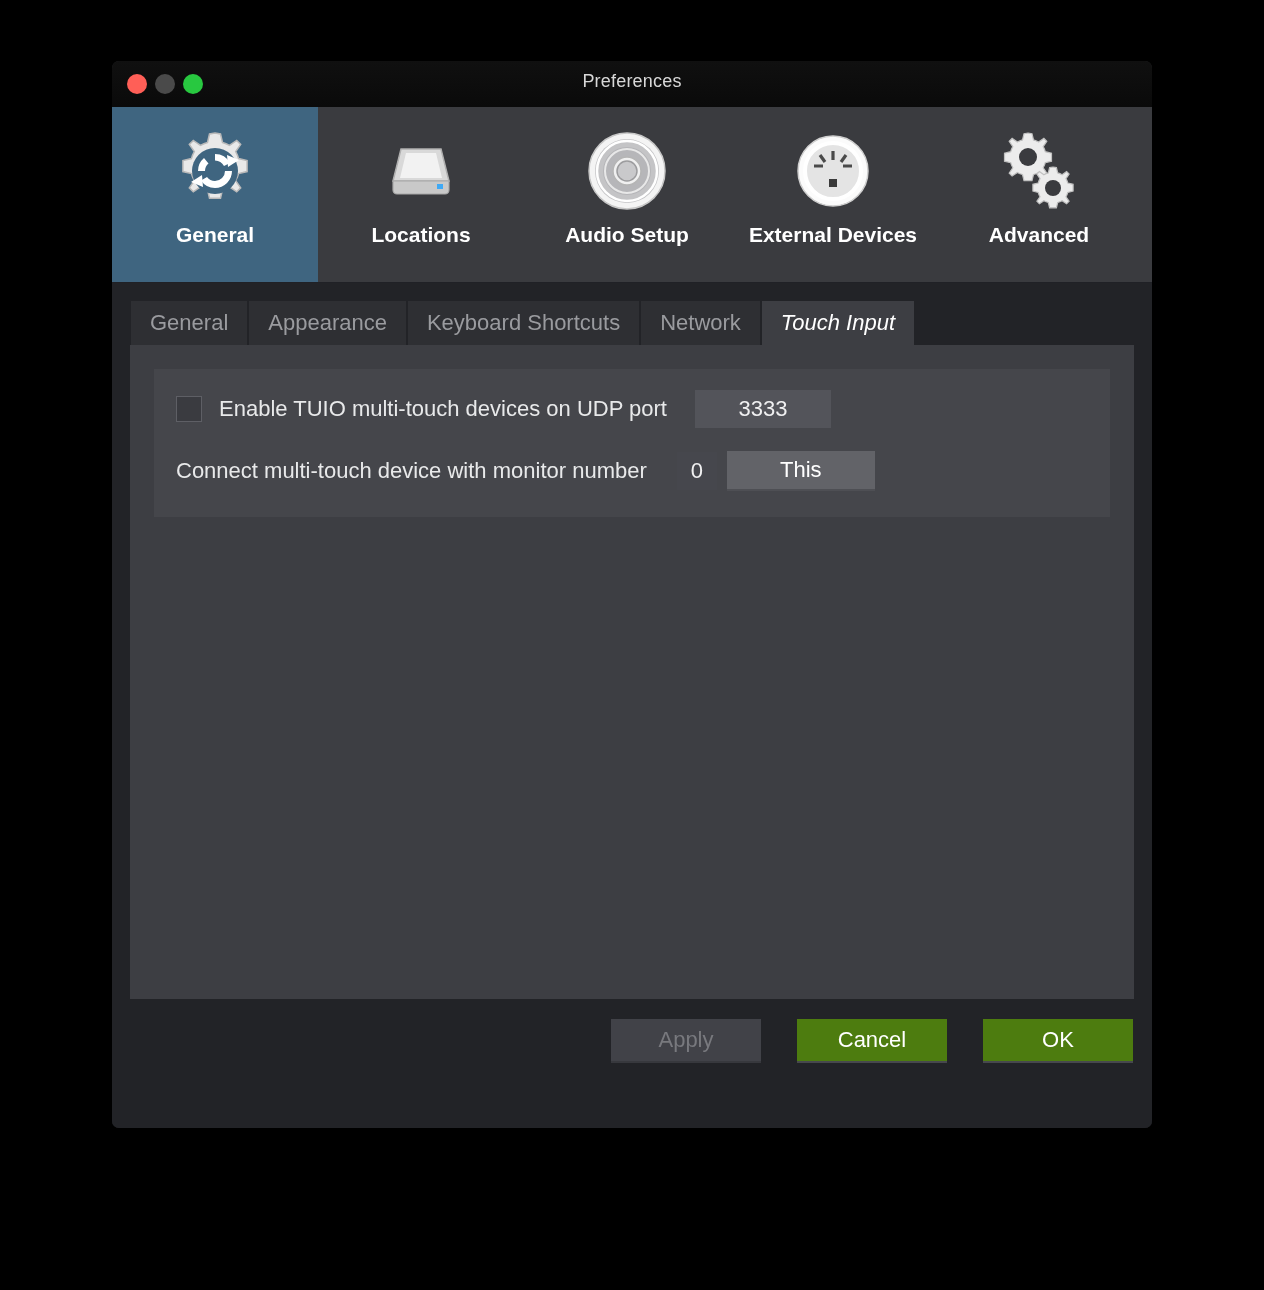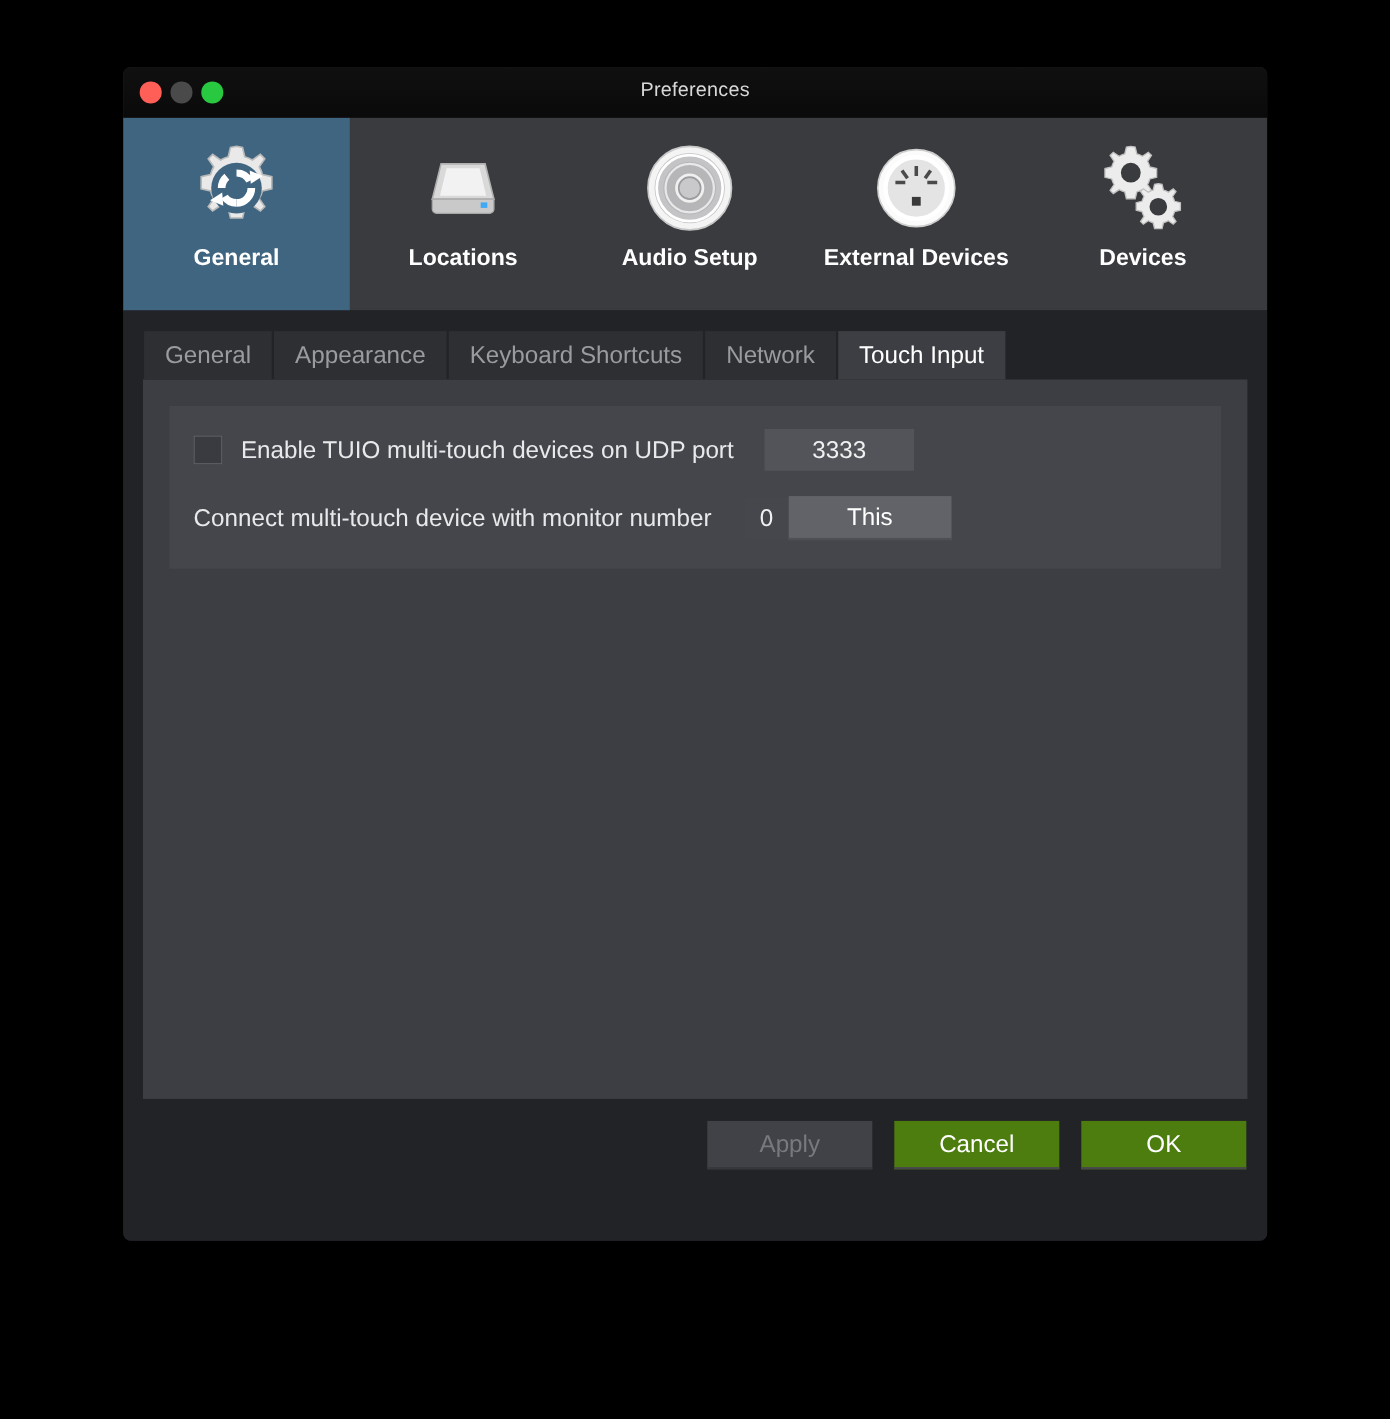--- a/index.html
+++ b/index.html
@@ -110,20 +110,21 @@
     padding: 0 19px;
     font-size: 22px;
     color: #9a9b9f;
     background: #2e2f33;
     margin-right: 2px;
     white-space: nowrap;
   }
   .tab.active {
     background: #3d3e43;
     color: #ffffff;
+    font-style: italic;
   }
 
   
   #panel {
     background: #3d3e43;
     height: 654px;
     padding: 24px;
     box-sizing: border-box;
   }
 
@@ -189,29 +190,29 @@
     font-size: 22px;
     text-align: center;
     border-bottom: 2px solid #4e4f54;
     box-sizing: border-box;
     flex: none;
   }
   #this-button {
     width: 148px;
     height: 40px;
     line-height: 38px;
-    margin-left: 0;
+    margin-left: 10px;
   }
 
   
   #buttonbar {
     display: flex;
     justify-content: flex-end;
     align-items: center;
-    gap: 20px;
+    gap: 36px;
     height: 83px;
     padding-right: 1px;
     box-sizing: border-box;
   }
   .dlgbutton {
     width: 150px;
     height: 44px;
     line-height: 42px;
     text-align: center;
     font-size: 22px;
@@ -311,21 +312,21 @@
           <g fill="#ececec" stroke="#c0c0c0" stroke-width="1.2">
             <path d="M33 6 l4 .7 1.5 6.2 a22 22 0 0 1 5.1 2.1 l5.3-3.6 2.9 2.9 -3.6 5.3 a22 22 0 0 1 2.1 5.1 l6.2 1.5 0 4 0 4 -6.2 1.5 a22 22 0 0 1-2.1 5.1 l3.6 5.3 -2.9 2.9 -5.3-3.6 a22 22 0 0 1-5.1 2.1 l-1.5 6.2 -4 0 -4 0 -1.5-6.2 a22 22 0 0 1-5.1-2.1 l-5.3 3.6 -2.9-2.9 3.6-5.3 a22 22 0 0 1-2.1-5.1 l-6.2-1.5 0-4 0-4 6.2-1.5 a22 22 0 0 1 2.1-5.1 l-3.6-5.3 2.9-2.9 5.3 3.6 a22 22 0 0 1 5.1-2.1 l1.5-6.2z"></path>
           </g>
           <circle cx="33" cy="30" r="9" fill="#3a3b3f"></circle>
           <g fill="#ececec" stroke="#c0c0c0" stroke-width="1.2">
             <path d="M58 40 l3.4.6 1.3 5.3 a19 19 0 0 1 4.4 1.8 l4.5-3.1 2.5 2.5 -3.1 4.5 a19 19 0 0 1 1.8 4.4 l5.3 1.3 0 3.4 0 3.4 -5.3 1.3 a19 19 0 0 1-1.8 4.4 l3.1 4.5 -2.5 2.5 -4.5-3.1 a19 19 0 0 1-4.4 1.8 l-1.3 5.3 -3.4 0 -3.4 0 -1.3-5.3 a19 19 0 0 1-4.4-1.8 l-4.5 3.1 -2.5-2.5 3.1-4.5 a19 19 0 0 1-1.8-4.4 l-5.3-1.3 0-3.4 0-3.4 5.3-1.3 a19 19 0 0 1 1.8-4.4 l-3.1-4.5 2.5-2.5 4.5 3.1 a19 19 0 0 1 4.4-1.8 l1.3-5.3z"></path>
           </g>
           <circle cx="58" cy="61" r="8" fill="#3a3b3f"></circle>
         </svg>
       </div>
-      <div class="tblabel">Devices</div>
+      <div class="tblabel">Advanced</div>
     </div>
   </div>
 
   <div id="body">
 
     <div id="tabstrip">
       <div class="tab">General</div>
       <div class="tab">Appearance</div>
       <div class="tab">Keyboard Shortcuts</div>
       <div class="tab">Network</div>

